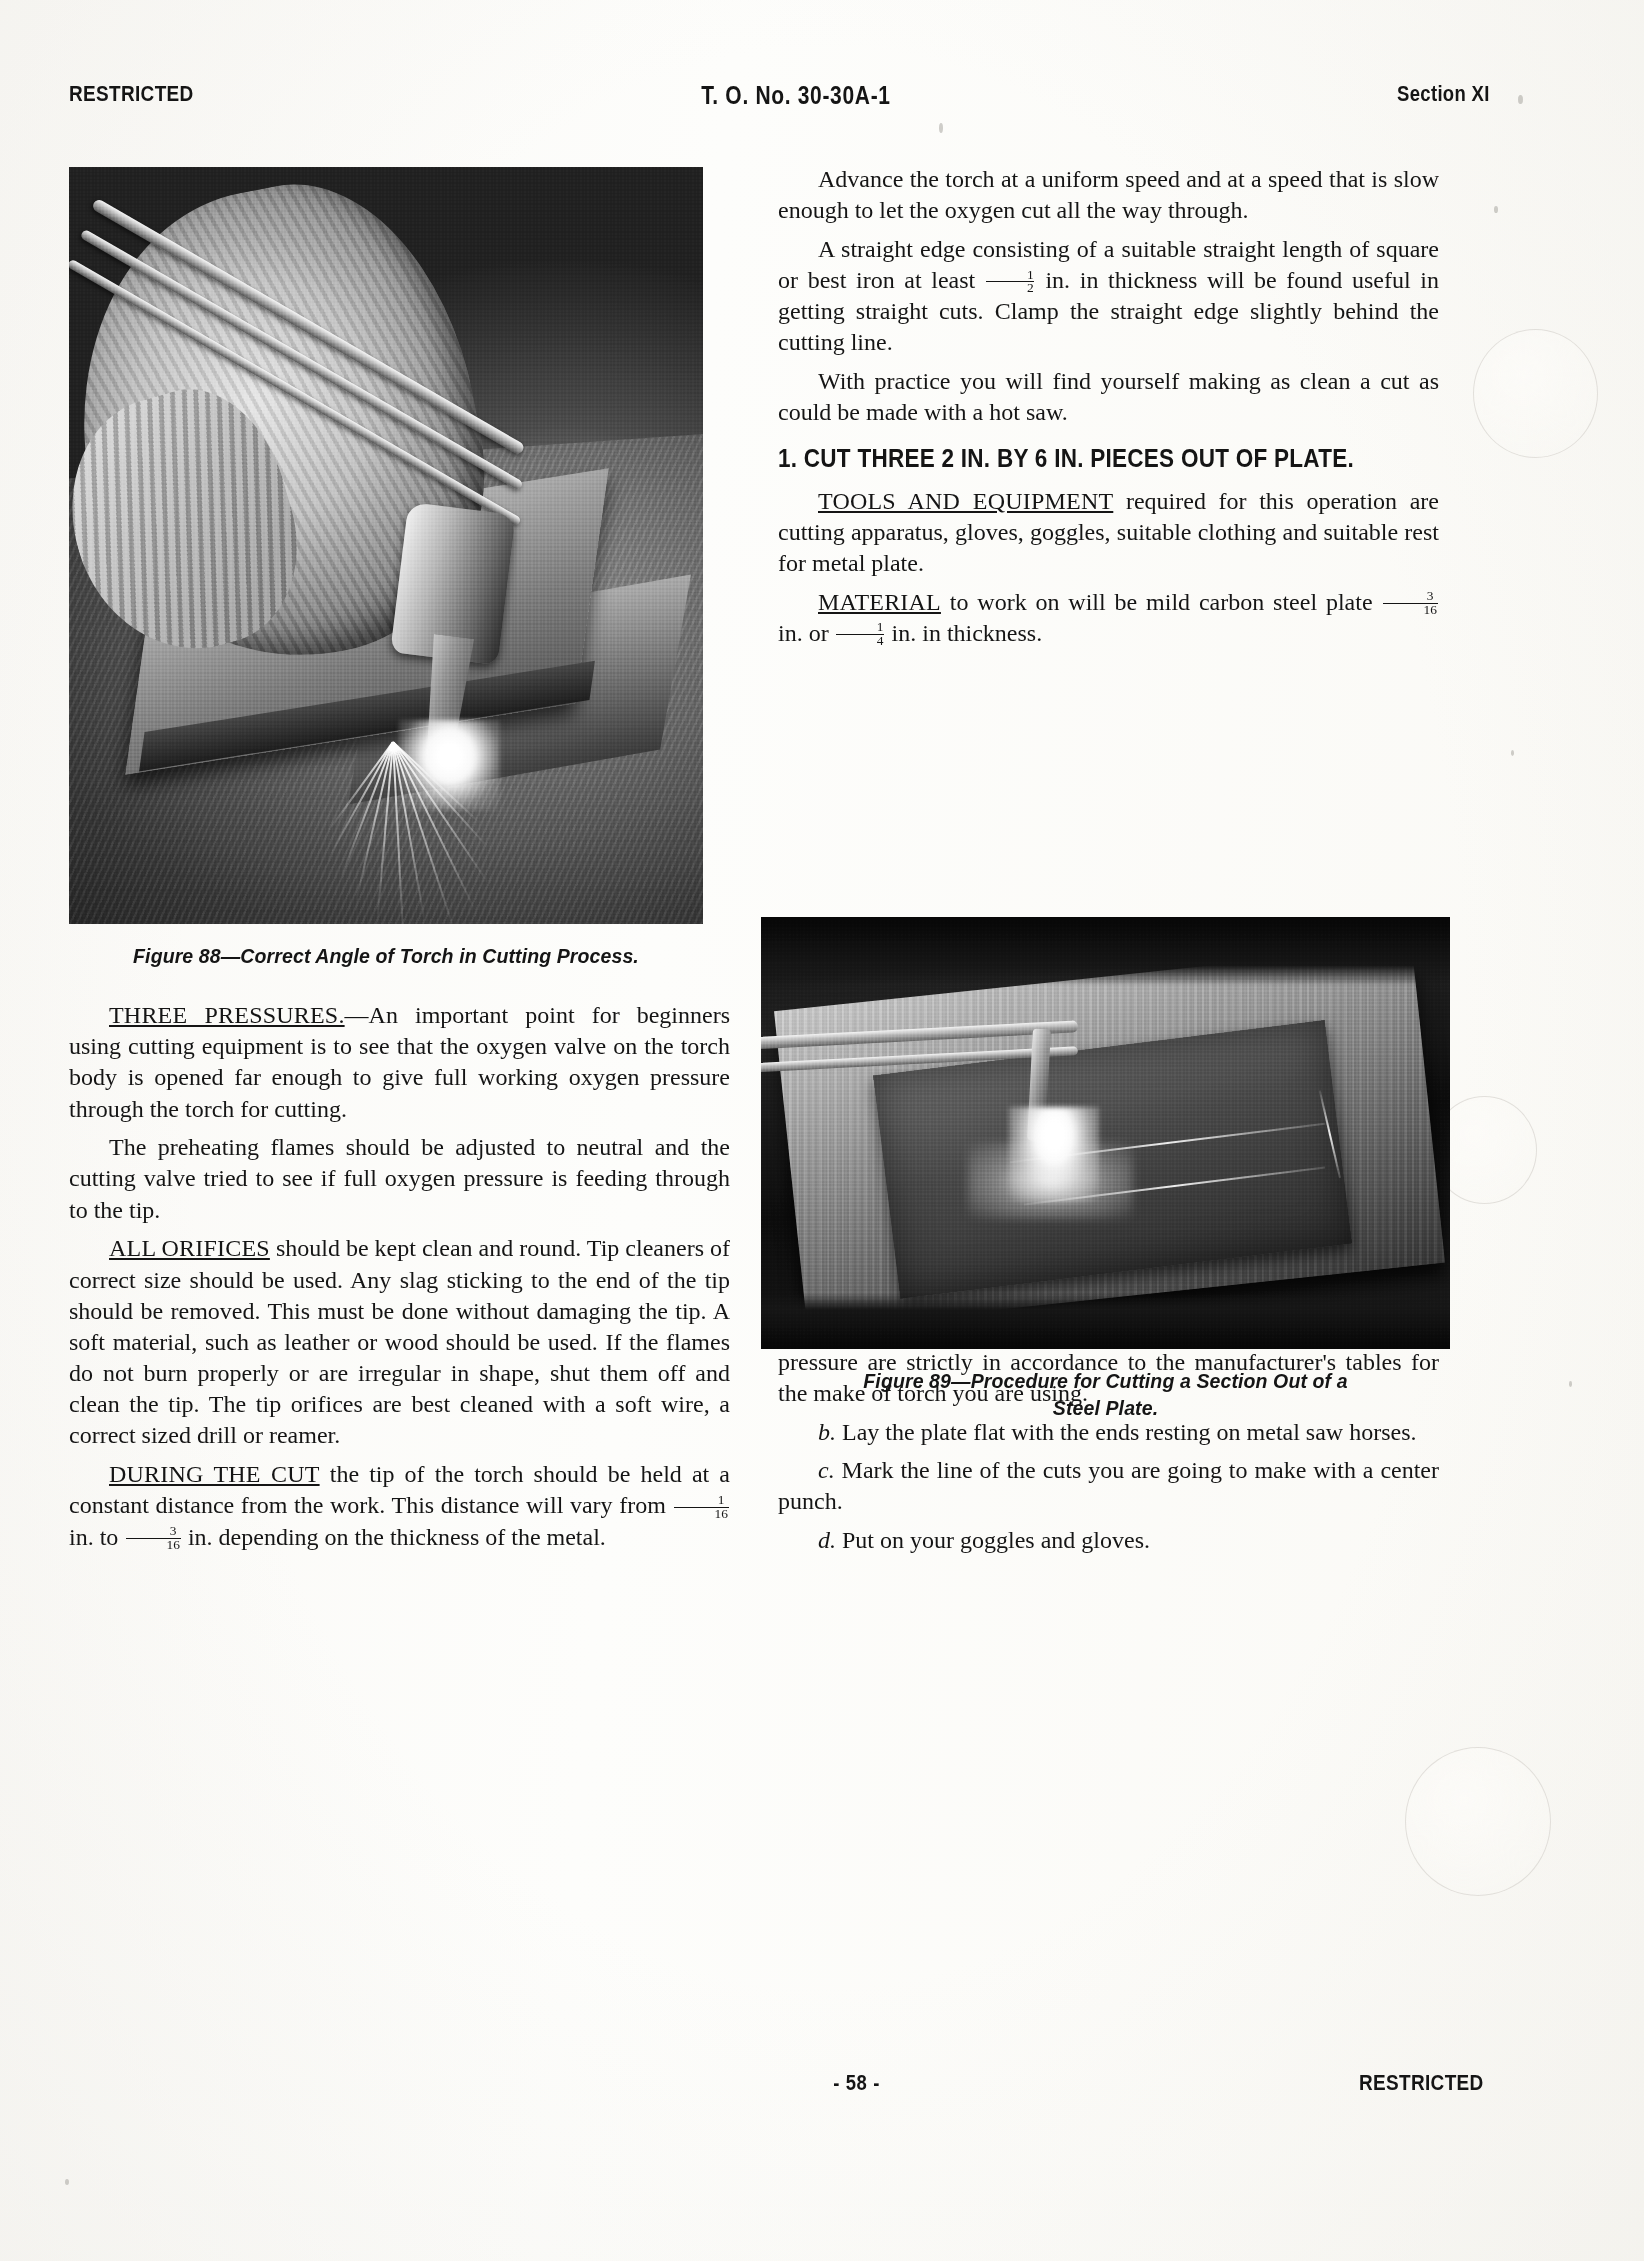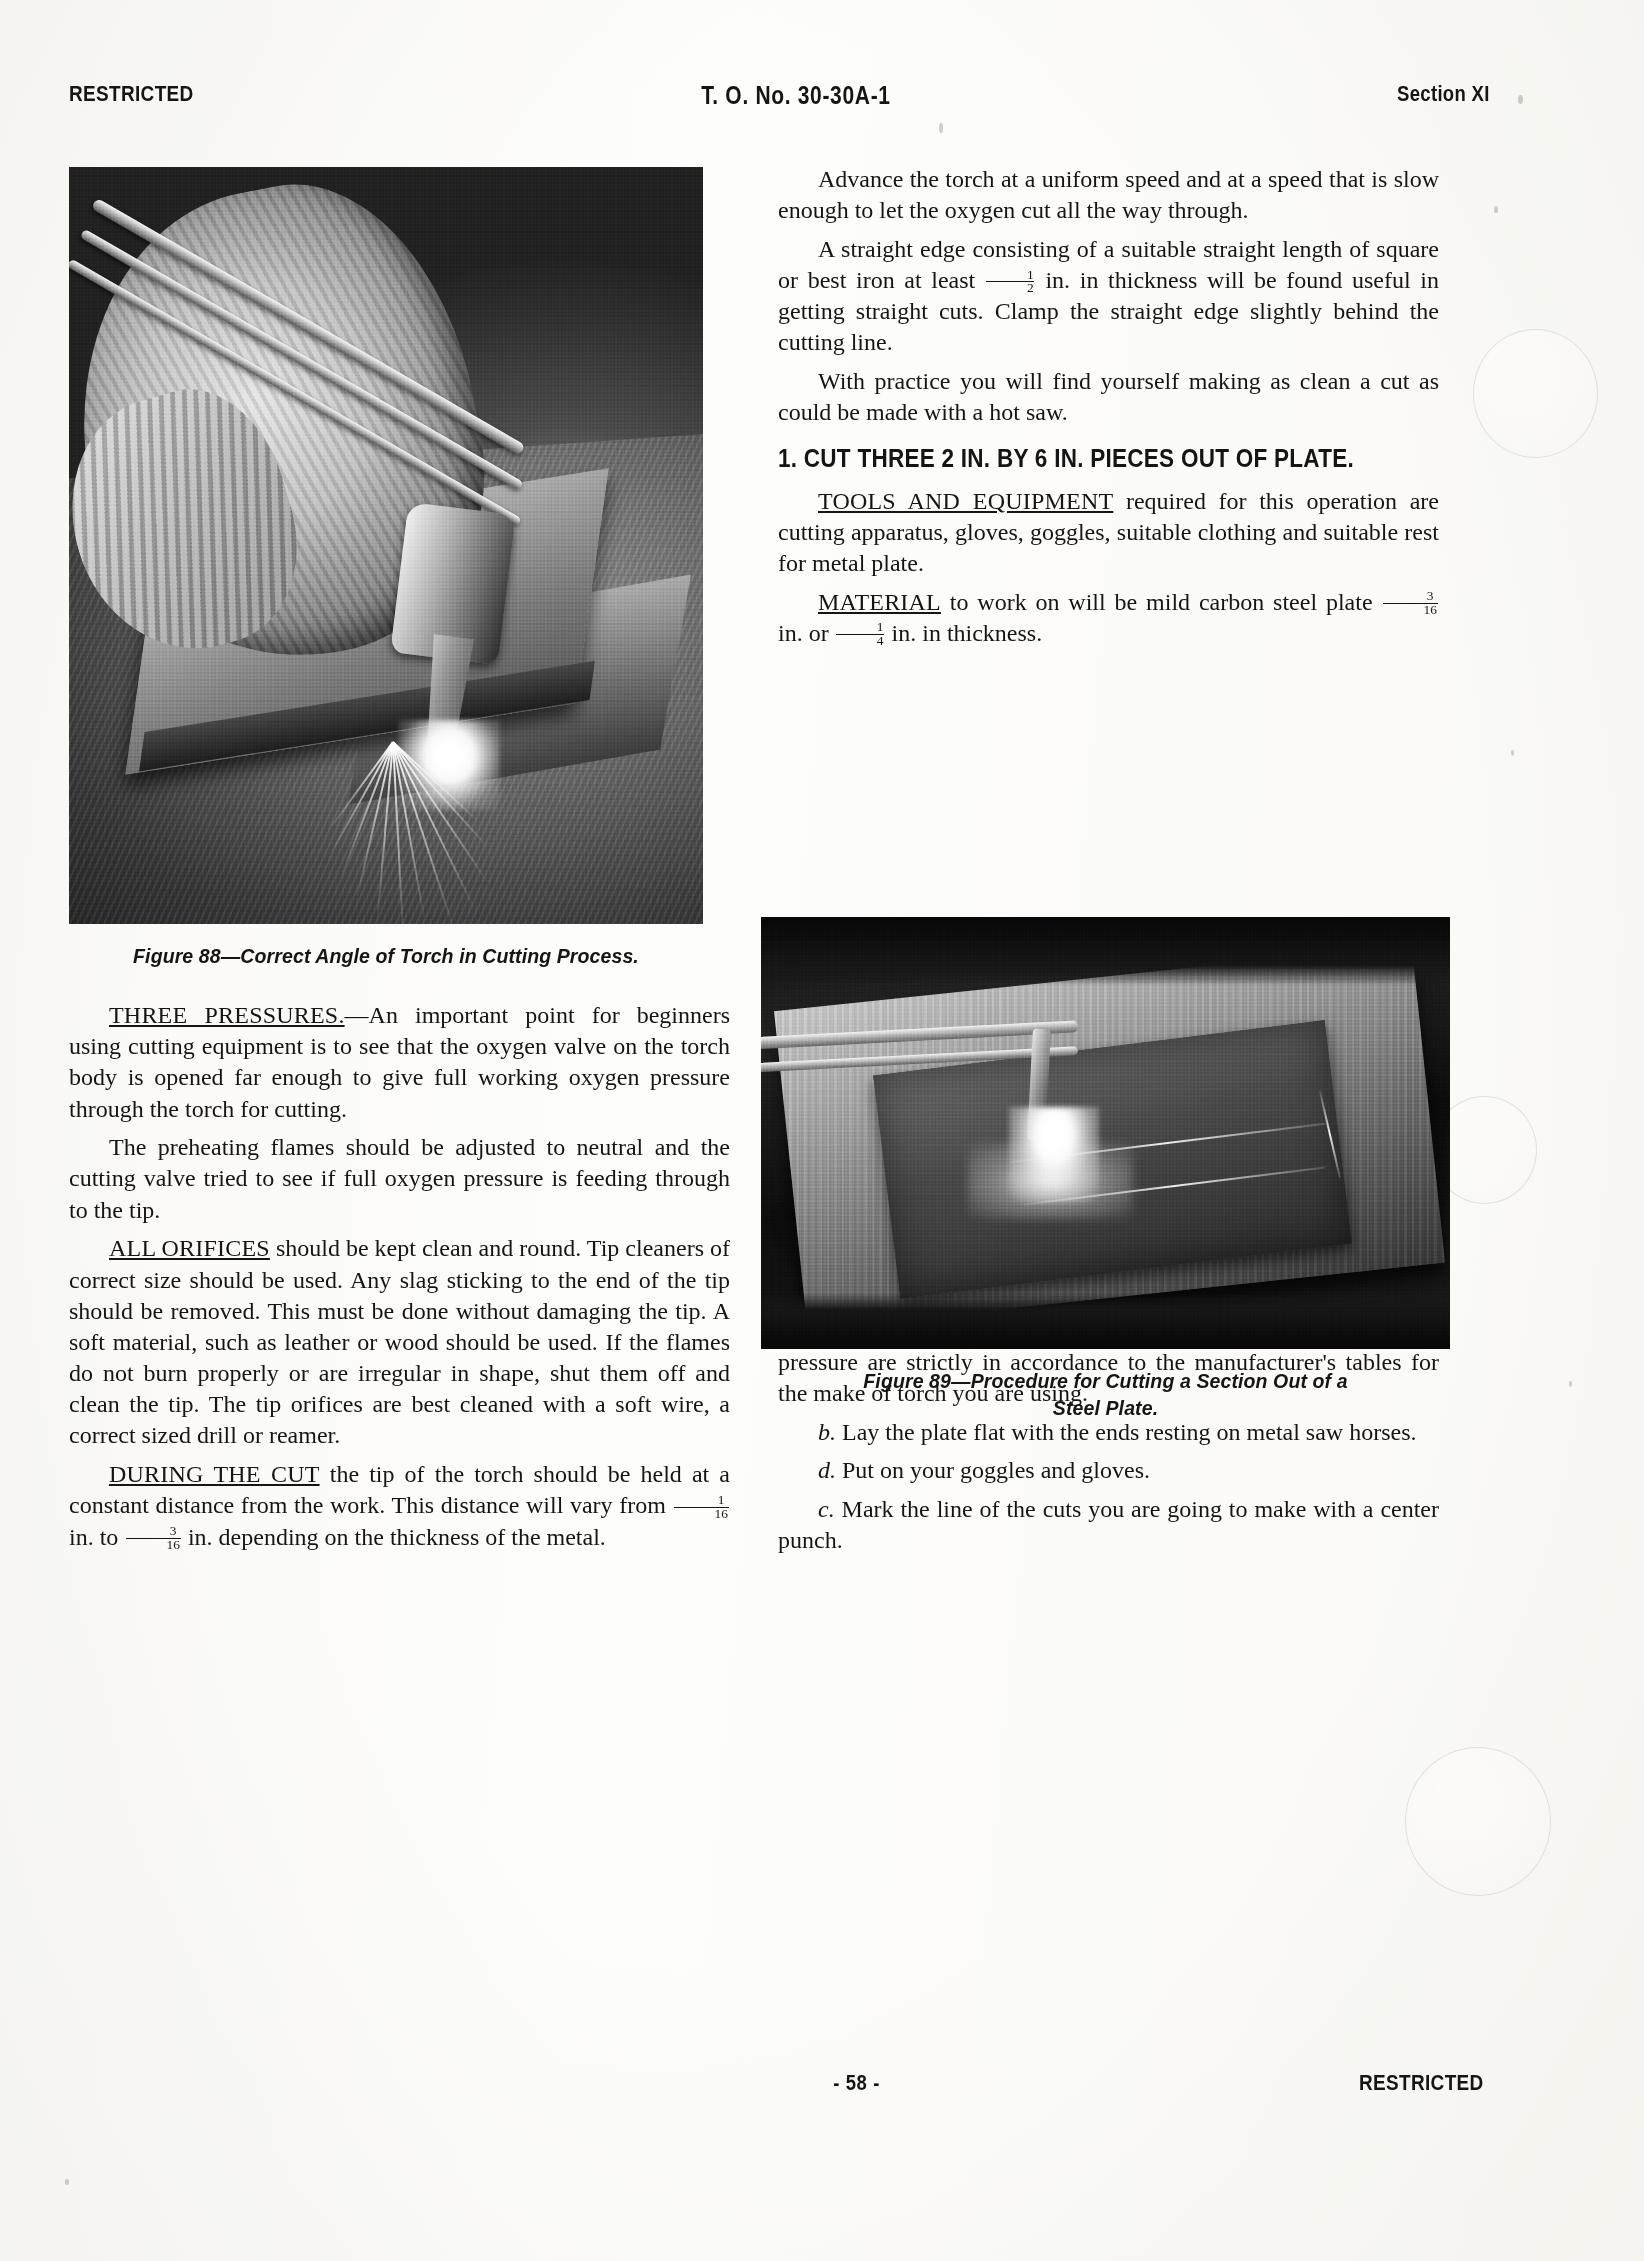--- a/index.html
+++ b/index.html
@@ -387,23 +387,23 @@
     <p class="para"><span class="leadcaps">MATERIAL</span><span> to work on will be mild carbon steel plate </span><span class="frac"><span class="num">3</span><span class="den">16</span></span><span> in. or </span><span class="frac"><span class="num">1</span><span class="den">4</span></span><span> in. in thickness.</span></p>
 
     <div style="height: 589px;"></div>
 
     <p class="para"><span class="leadcaps">PROCEDURE. </span><span class="ital">(See figure 89.)</span></p>
 
     <p class="para"><span class="ital">a.</span><span> Select the correct size tip and adjust the oxygen pressure for your cutting torch, making sure that both the size of tip and the pressure are strictly in accordance to the manufacturer's tables for the make of torch you are using.</span></p>
 
     <p class="para"><span class="ital">b.</span><span> Lay the plate flat with the ends resting on metal saw horses.</span></p>
 
+    <p class="para"><span class="ital">c.</span><span> Mark the line of the cuts you are going to make with a center punch.</span></p>
+
     <p class="para"><span class="ital">d.</span><span> Put on your goggles and gloves.</span></p>
-
-    <p class="para"><span class="ital">c.</span><span> Mark the line of the cuts you are going to make with a center punch.</span></p>
 
 
   </div>
 
   <div class="figure" id="figure-89">
     <div class="fig-photo">
       <div class="scene">
         <div class="f89-bg"></div>
         <div class="f89-bench"></div>
         <div class="f89-plate"></div>

